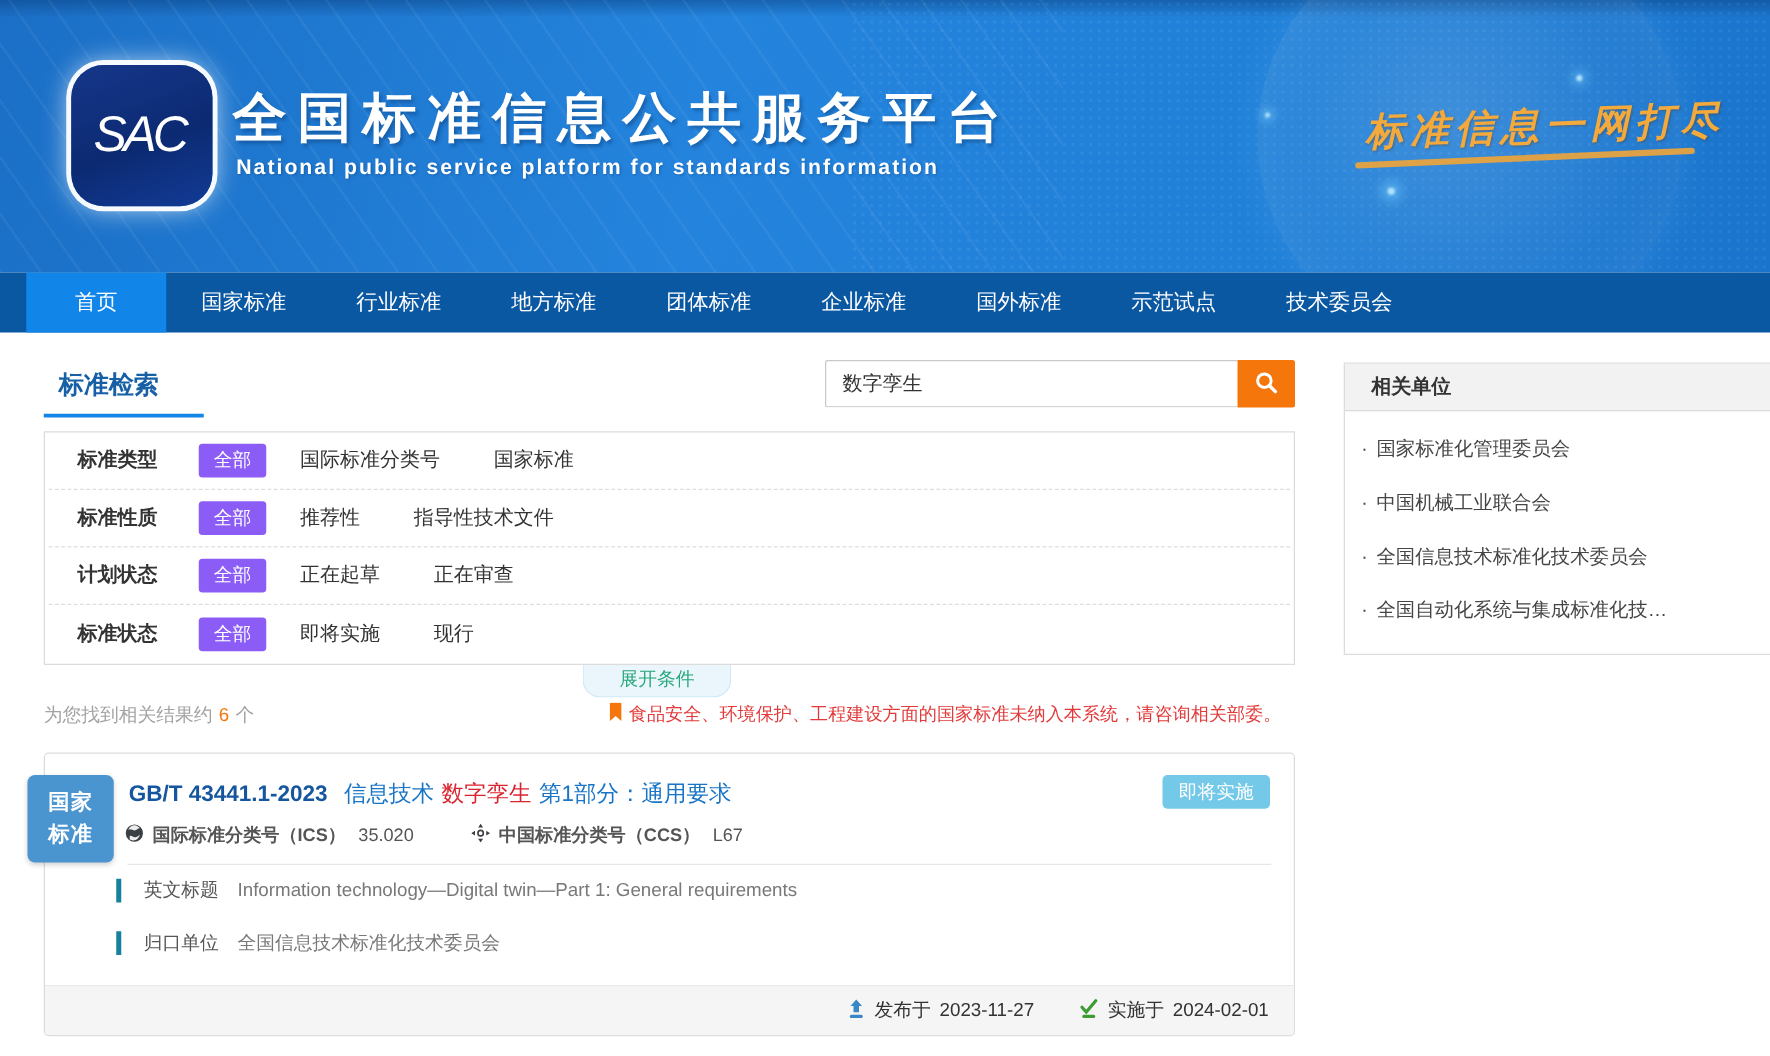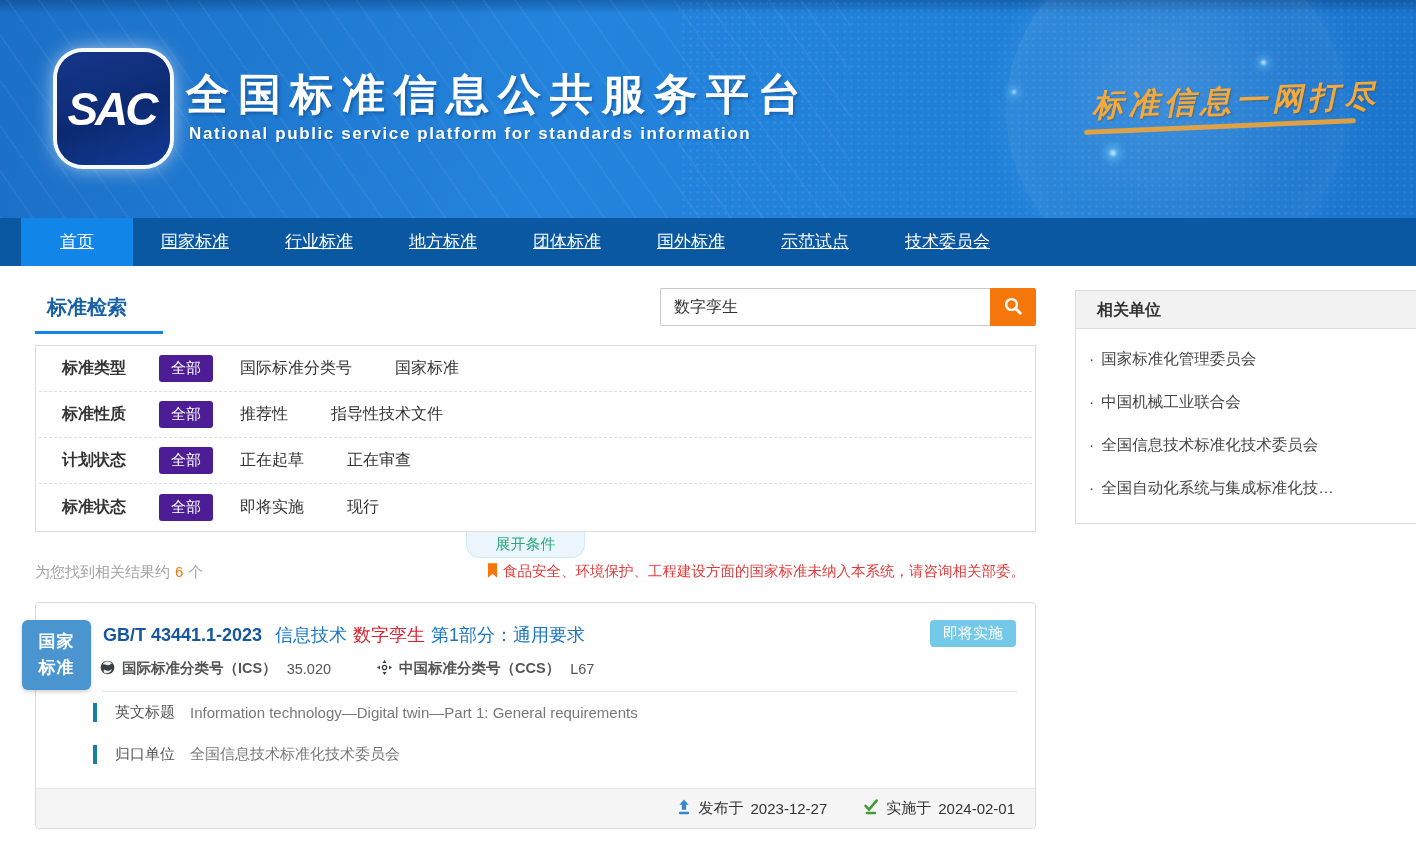--- a/index.html
+++ b/index.html
@@ -28,58 +28,58 @@
     box-shadow:inset 0 0 50px rgba(255,255,255,.10), 0 0 30px rgba(120,200,255,.15); }
   .hdr-glow1,.hdr-glow2,.hdr-glow3 { position:absolute; border-radius:50%; background:rgba(190,235,255,.9); filter:blur(1px); }
   .hdr-glow1 { width:6px; height:6px; right:300px; top:150px; box-shadow:0 0 10px 4px rgba(120,210,255,.7); }
   .hdr-glow2 { width:5px; height:5px; right:150px; top:60px;  box-shadow:0 0 9px 3px rgba(120,210,255,.6); }
   .hdr-glow3 { width:4px; height:4px; right:400px; top:90px;  box-shadow:0 0 8px 3px rgba(120,210,255,.6); }
 
   .logo-box { position:absolute; left:57px; top:52px; width:113px; height:113px; border-radius:26px;
     background:linear-gradient(160deg,#16368a 0%,#0c2a72 55%,#123b96 100%);
     box-shadow:0 0 0 4px rgba(255,255,255,.95), 0 0 22px rgba(255,255,255,.85);
     display:flex; align-items:center; justify-content:center; cursor:pointer; }
-  .logo-text { color:#fff; font-size:46px; font-weight:bold; font-style:italic; letter-spacing:-3px; padding-right:4px; }
+  .logo-text { color:#fff; font-size:40px; font-weight:normal; font-style:italic; letter-spacing:-3px; padding-right:4px; }
 
   .site-title { position:absolute; left:186px; top:66px; color:#fff; font-size:43px; font-weight:bold;
     letter-spacing:9px; white-space:nowrap; text-shadow:2px 2px 3px rgba(0,40,90,.35); }
   .site-subtitle { position:absolute; left:189px; top:124px; color:#fff; font-size:17px; font-weight:bold;
     letter-spacing:1.6px; white-space:nowrap; text-shadow:1px 1px 2px rgba(0,40,90,.3); }
 
   .slogan { position:absolute; left:1092px; top:80px; color:#f3a93c; font-size:31px; font-weight:bold;
     font-style:italic; letter-spacing:5px; white-space:nowrap; transform:rotate(-2deg);
     text-shadow:1px 1px 2px rgba(100,50,0,.35); }
   .slogan-underline { position:absolute; left:1084px; top:124px; width:272px; height:5px;
     background:#eda43b; border-radius:3px; transform:rotate(-2.5deg); opacity:.92; }
 
   
   .nav { position:absolute; top:218px; left:0; width:1416px; height:48px; background:#0a57a2;
     display:flex; padding-left:21px; }
   .nav-item { height:48px; line-height:48px; padding:0 28px; color:#fff; font-size:17px;
-    cursor:pointer; white-space:nowrap;text-decoration:underline; }
+    cursor:pointer; white-space:nowrap; }
   .nav-item.active { background:#1285e8; padding:0 39px; }
 
   
   .search-tab { position:absolute; left:47px; top:294px; font-size:20px; font-weight:bold; color:#1760a6; cursor:pointer; }
   .search-tab-underline { position:absolute; left:35px; top:331px; width:128px; height:3px; background:#1285e8; }
 
   .search-box { position:absolute; left:660px; top:288px; width:376px; height:38px; display:flex; }
   .search-input { flex:1; border:1px solid #c9c9c9; border-right:none; padding:0 13px; font-size:16px;
     color:#333; outline:none; border-radius:2px 0 0 2px; background:#fff; }
   .search-btn { width:46px; height:38px; background:#f5760a; border:none; display:flex; align-items:center;
     justify-content:center; cursor:pointer; border-radius:0 2px 2px 0; }
 
   
   .filter-box { position:absolute; left:35px; top:345px; width:1001px; height:187px;
     border:1px solid #dcdcdc; background:#fff; }
   .filter-row { height:46px; display:flex; align-items:center; padding-left:23px; margin:0 3px;
     border-bottom:1px dashed #ddd; }
   .filter-row:last-child { border-bottom:none; }
   .filter-label { font-size:16px; font-weight:bold; color:#333; width:97px; }
-  .filter-all { background:#4c1d95; color:#fff; font-size:15px; padding:4px 12px; border-radius:3px;
+  .filter-all { background:#8b5cf6; color:#fff; font-size:15px; padding:4px 12px; border-radius:3px;
     margin-right:27px; cursor:pointer; }
   .filter-opt { font-size:16px; color:#333; margin-right:43px; cursor:pointer; }
 
   .expand-btn { position:absolute; left:466px; top:532px; width:119px; height:26px; background:#eaf6fc;
     border:1px solid #cfe9f7; border-top:none; border-radius:0 0 14px 14px; color:#2aa87c;
     font-size:15px; text-align:center; line-height:23px; cursor:pointer; }
 
   
   .result-count { position:absolute; left:35px; top:563px; font-size:15px; color:#a2a2a2; }
   .result-count .num { color:#f5760a; margin:0 5px; }
@@ -152,20 +152,21 @@
     <div class="slogan">标准信息一网打尽</div>
     <div class="slogan-underline"></div>
   </div>
 
   <div class="nav">
     <div class="nav-item active">首页</div>
     <div class="nav-item">国家标准</div>
     <div class="nav-item">行业标准</div>
     <div class="nav-item">地方标准</div>
     <div class="nav-item">团体标准</div>
+    <div class="nav-item">企业标准</div>
     <div class="nav-item">国外标准</div>
     <div class="nav-item">示范试点</div>
     <div class="nav-item">技术委员会</div>
   </div>
 
   <div class="search-tab">标准检索</div>
   <div class="search-tab-underline"></div>
 
   <div class="search-box">
     <input class="search-input" type="text" value="数字孪生" style="">
@@ -270,21 +271,21 @@
 
     <div class="card-footer">
       <span class="date-group">
         <span>
           <svg width="16" height="16" viewBox="0 0 16 16" fill="#3a87c8">
             <path d="M8 .5l4.6 5.2H10.2v5H5.8v-5H3.4z"></path>
             <rect x="2.8" y="12.8" width="10.4" height="2.5" rx="1.2"></rect>
           </svg>
         </span>
         <span>发布于</span>
-        <span>2023-12-27</span>
+        <span>2023-11-27</span>
       </span>
       <span class="date-group">
         <span>
           <svg width="16" height="16" viewBox="0 0 16 16">
             <path d="M2.6 6.8l3.4 3.8L13.6 1.6" fill="none" stroke="#3f9c35" stroke-width="2.6" stroke-linecap="round"></path>
             <rect x="2.8" y="12.8" width="10.4" height="2.5" rx="1.2" fill="#3f9c35"></rect>
           </svg>
         </span>
         <span>实施于</span>
         <span>2024-02-01</span>

